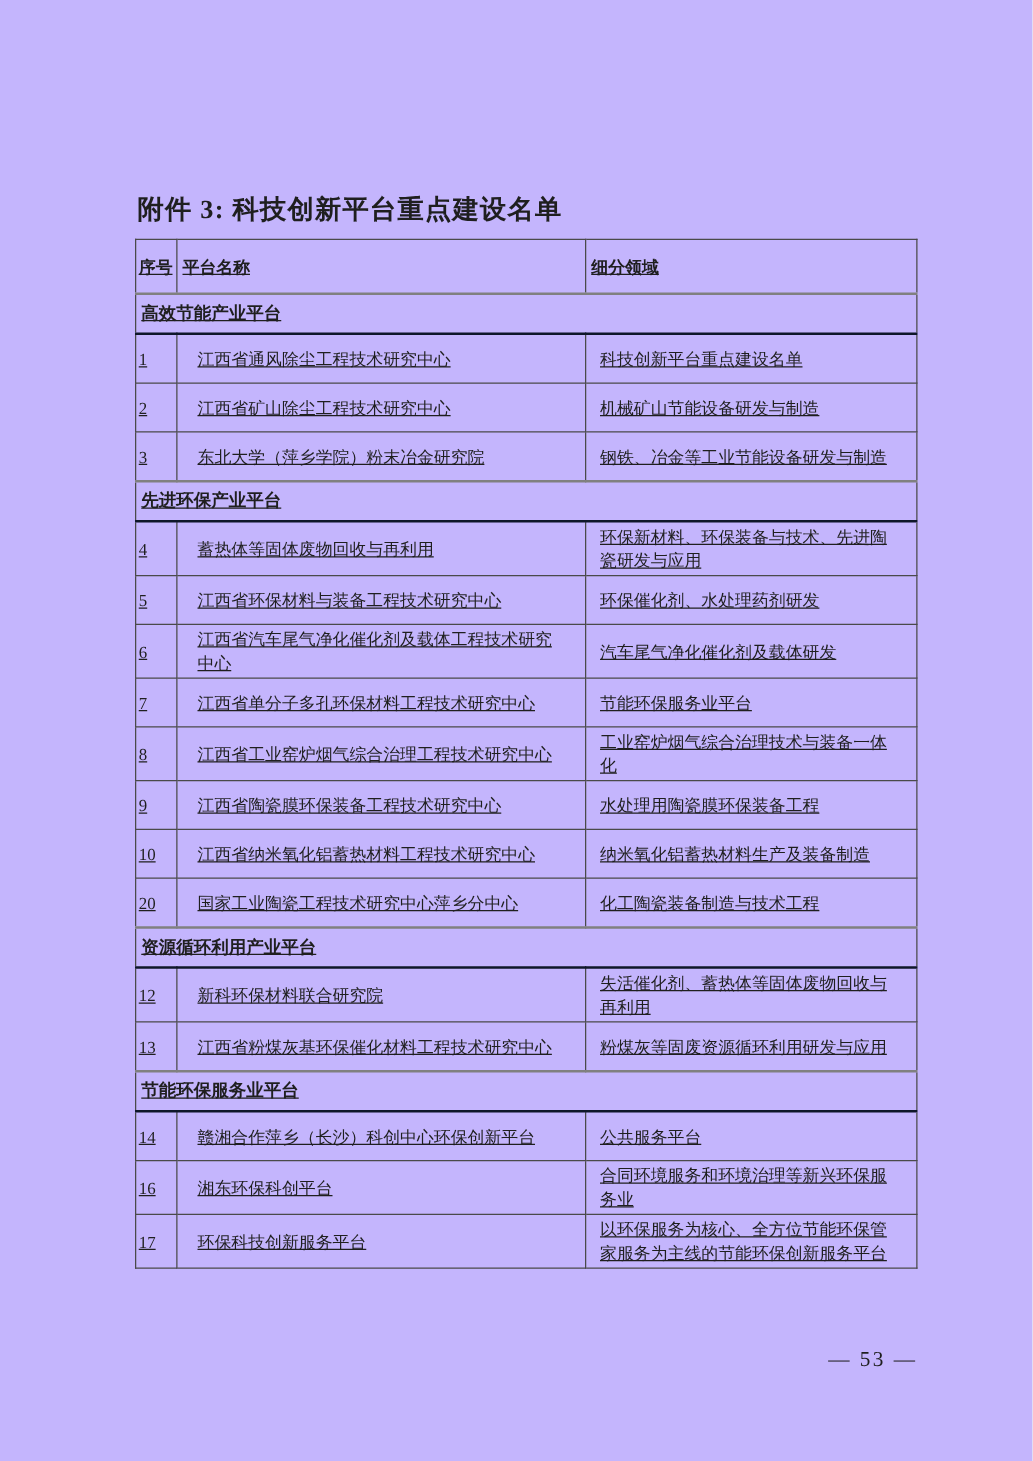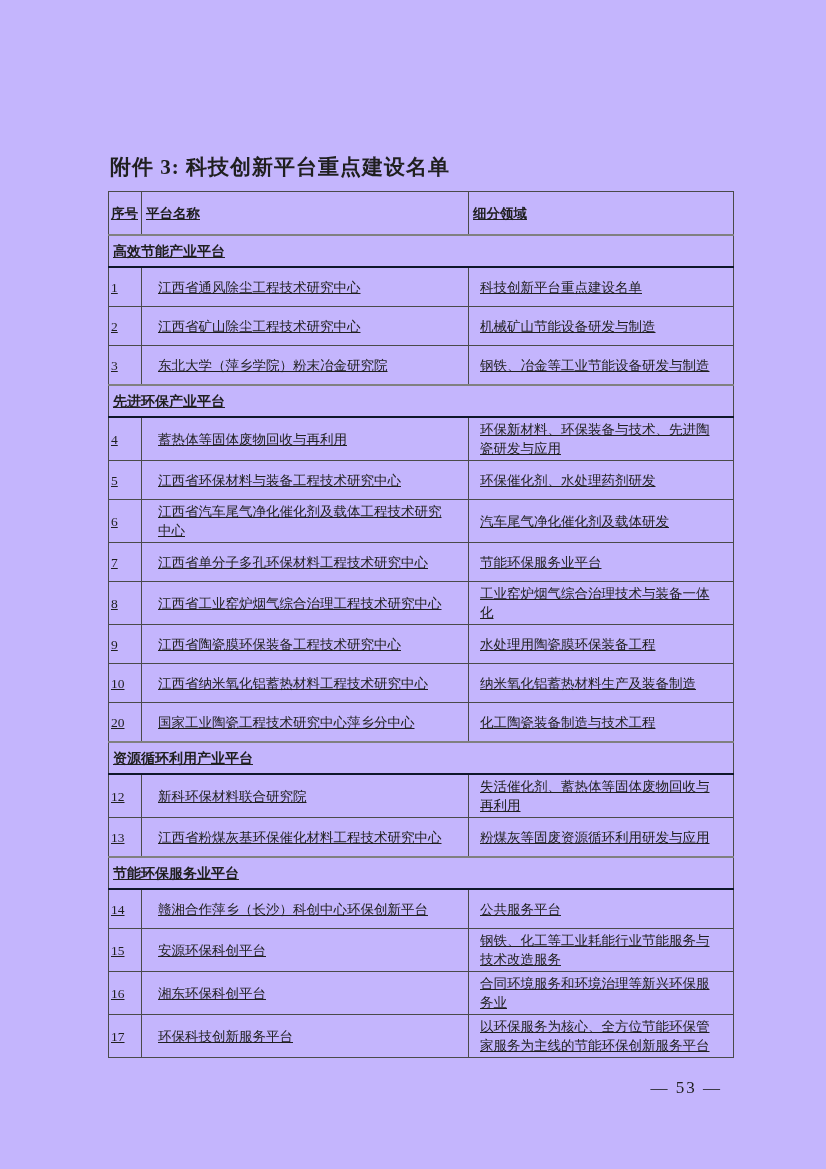--- a/index.html
+++ b/index.html
@@ -55,21 +55,21 @@
   }
   .platform-table tr.section td {
     font-weight: bold;
     font-size: 14px;
     height: 26px;
     border-top: 2px solid #808080;
     border-bottom: 2px solid #0f172a;
   }
   .page-number {
     position: absolute;
-    right: 104px;
+    right: 92px;
     top: 1078px;
     font-size: 17px;
     letter-spacing: 2px;
     white-space: nowrap;
   }
 </style>
 </head>
 <body>
 
 <div class="page">
@@ -164,25 +164,20 @@
         </tr>
         <tr class="section">
           <td colspan="3">节能环保服务业平台</td>
         </tr>
         <tr>
           <td class="index">14</td>
           <td class="name">赣湘合作萍乡（长沙）科创中心环保创新平台</td>
           <td class="field">公共服务平台</td>
         </tr>
         <tr>
-          <td class="index">15</td>
-          <td class="name">安源环保科创平台</td>
-          <td class="field">钢铁、化工等工业耗能行业节能服务与技术改造服务</td>
-        </tr>
-        <tr>
           <td class="index">16</td>
           <td class="name">湘东环保科创平台</td>
           <td class="field">合同环境服务和环境治理等新兴环保服务业</td>
         </tr>
         <tr>
           <td class="index">17</td>
           <td class="name">环保科技创新服务平台</td>
           <td class="field">以环保服务为核心、全方位节能环保管家服务为主线的节能环保创新服务平台</td>
         </tr>
       </tbody>

